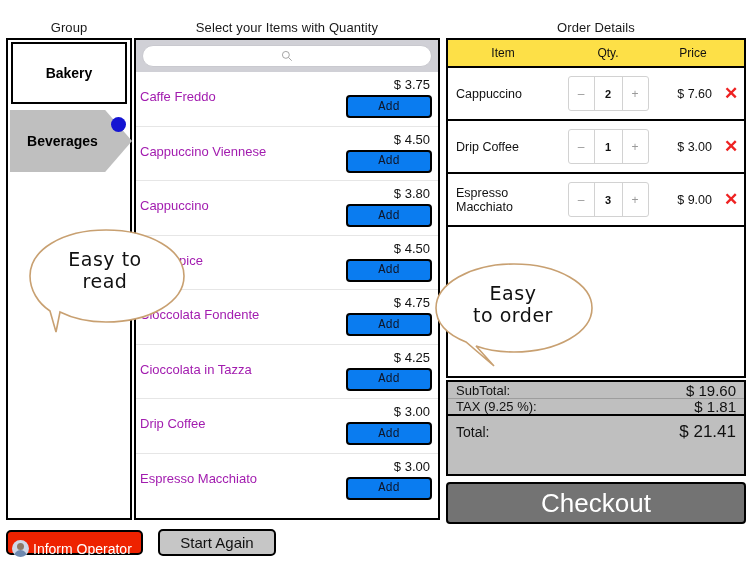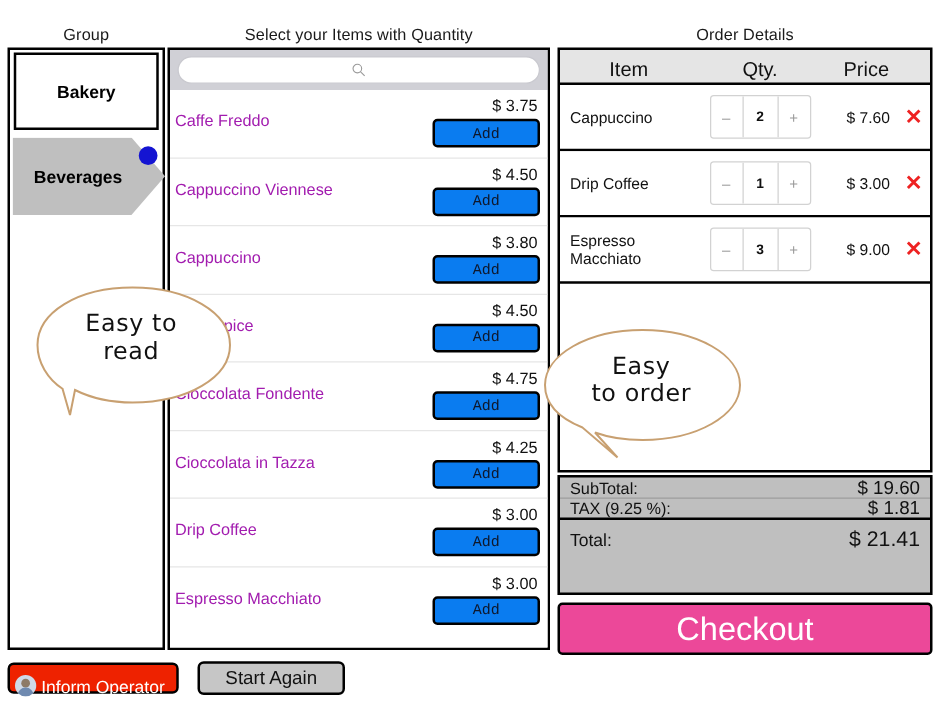--- a/index.html
+++ b/index.html
@@ -156,24 +156,24 @@
     position: absolute;
     left: 0; top: 0;
     width: 300px;
     height: 340px;
     border: 2px solid #000;
     background: #fff;
   }
   .ot-head {
     display: flex;
     height: 28px;
-    background: #e5e5e5;
+    background: #fde047;
     border-bottom: 2px solid #000;
-    align-items: flex-end;
-    font-size: 16px;
+    align-items: center;
+    font-size: 12px;
     color: #111;
   }
   .ot-head .c1 { width: 110px; text-align: center; }
   .ot-head .c2 { width: 100px; text-align: center; }
   .ot-head .c3 { flex: 1;      text-align: center; padding-right: 16px; }
 
   .ot-row {
     position: relative;
     display: flex;
     align-items: center;
@@ -252,21 +252,21 @@
   .tot-row.tax  { border-bottom: 2px solid #000; }
   .tot-row .amt { font-size: 15px; }
   .tot-row.total { height: 32px; }
   .tot-row.total .lbl { font-size: 14px; }
   .tot-row.total .amt { font-size: 17px; }
 
   .checkout {
     position: absolute;
     left: 0; top: 444px;
     width: 300px; height: 42px;
-    background: #ec4899;
+    background: #737373;
     border: 2px solid #000;
     border-radius: 4px;
     color: #fff;
     font-size: 26px;
     display: flex;
     align-items: center;
     justify-content: center;
     cursor: pointer;
   }
 

